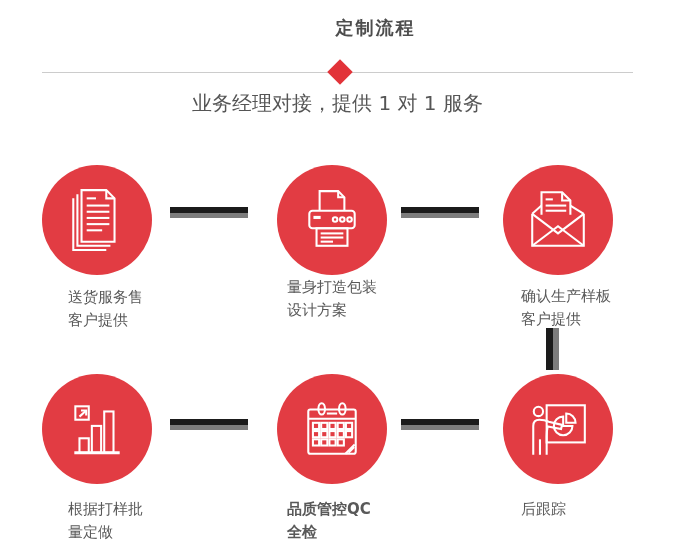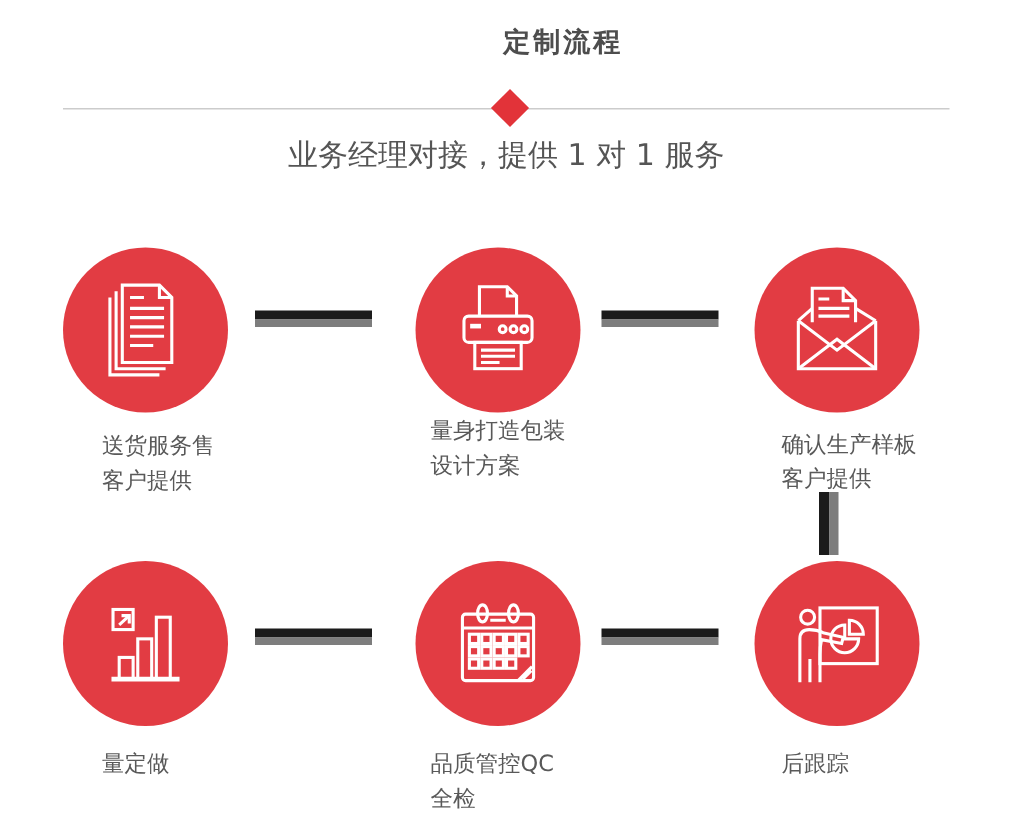--- a/index.html
+++ b/index.html
@@ -29,21 +29,21 @@
   .c3 { left:503px; top:165px; }
   .c4 { left:42px;  top:374px; }
   .c5 { left:277px; top:374px; }
   .c6 { left:503px; top:374px; }
   .circle svg { display:block; }
   .label { position:absolute; font-size:15px; color:#595959; line-height:23px; text-align:left; }
   .l1 { left:68px;  top:286px; }
   .l2 { left:287px; top:276px; }
   .l3 { left:521px; top:286px;font-family:Liberation Mono, monospace; }
   .l4 { left:68px;  top:498px; }
-  .l5 { left:287px; top:498px; }
+  .l5 { left:287px; top:498px;font-weight:bold; }
   .l6 { left:521px; top:498px; }
   .hbar { position:absolute; width:78px; height:11px; }
   .hbar .dark { width:78px; height:6px; background:#1b1b1b; }
   .hbar .gray { width:78px; height:5px; background:#7d7d7d; }
   .h1 { left:170px; top:207px; }
   .h2 { left:401px; top:207px; }
   .h3 { left:170px; top:419px; }
   .h4 { left:401px; top:419px; }
   .vbar { position:absolute; left:546px; top:328px; width:13px; height:42px; display:flex; }
   .vbar .dark { width:7px; height:42px; background:#1b1b1b; }
@@ -182,20 +182,21 @@
   </div>
   <div class="label l2">
     <div>量身打造包装</div>
     <div>设计方案</div>
   </div>
   <div class="label l3">
     <div>确认生产样板</div>
     <div>客户提供</div>
   </div>
   <div class="label l4">
+    <div>根据打样批</div>
     <div>量定做</div>
   </div>
   <div class="label l5">
     <div>品质管控QC</div>
     <div>全检</div>
   </div>
   <div class="label l6">
     <div>后跟踪</div>
   </div>
 

